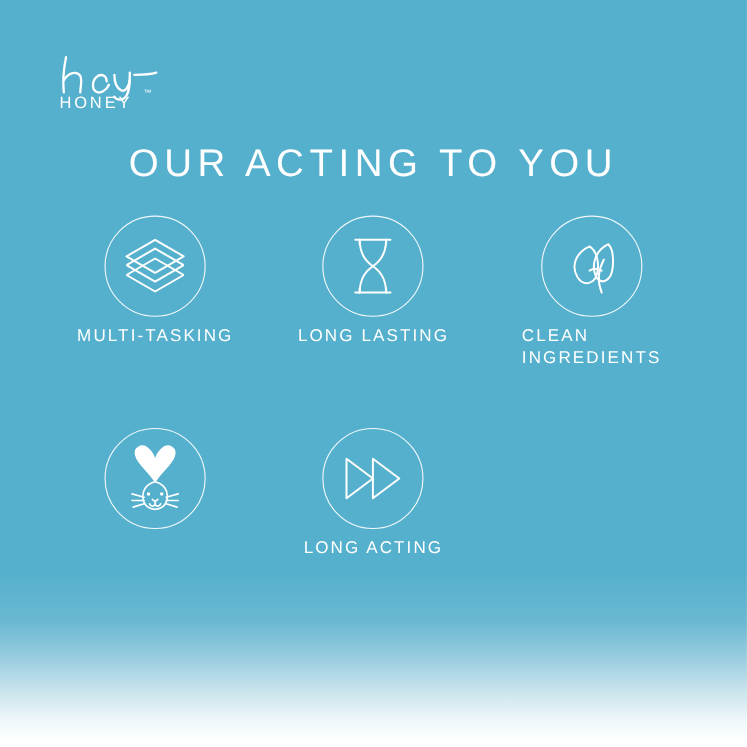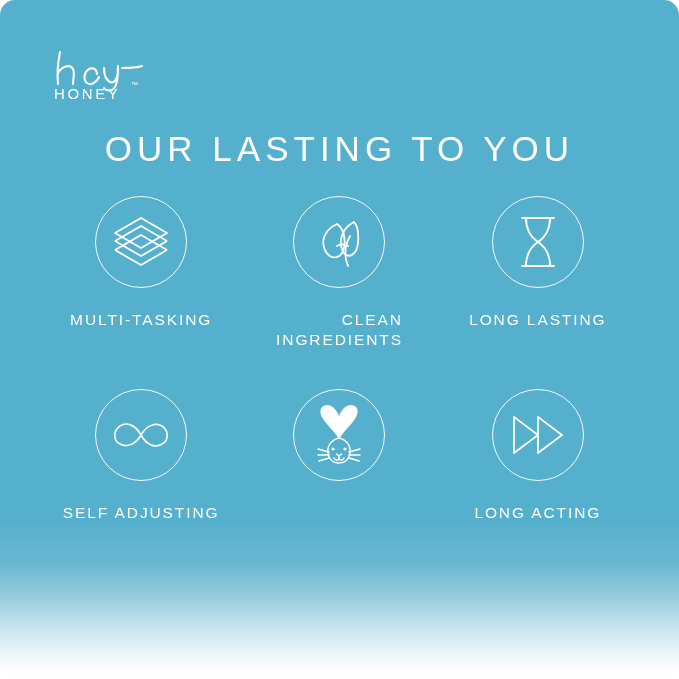--- a/index.html
+++ b/index.html
@@ -22,21 +22,20 @@
       linear-gradient(to bottom,
         #55b0cd 0px,
         #55b0cd 520px,
         #6ab8d2 565px,
         #9ccee0 600px,
         #cfe7ef 632px,
         #eef7fa 655px,
         #fdfeff 672px,
         #ffffff 679px);
     overflow: hidden;
-    border-radius: 15px;
   }
 
   
   #logo {
     position: absolute;
     left: 52px;
     top: 48px;
     width: 120px;
     height: 62px;
   }
@@ -104,27 +103,27 @@
     border-radius: 50%;
     display: flex;
     align-items: center;
     justify-content: center;
     box-sizing: border-box;
   }
   .icon-circle svg {
     display: block;
   }
   .promise-label {
-    margin-top: 22px;
+    margin-top: 8px;
     color: #ffffff;
     font-size: 15.5px;
     font-weight: 400;
     letter-spacing: 1.9px;
     line-height: 20px;
-    text-align: right;
+    text-align: left;
     white-space: pre-line;
   }
 </style>
 </head>
 <body>
 
 <div id="poster">
 
   <div id="logo">
     <svg id="logo-script" viewBox="0 0 96 44">
@@ -134,52 +133,37 @@
         <path d="M45 26 C45 21, 41 19, 37 21 C32 24, 31 32, 35 35 C39 38, 45 34, 47 29"></path>
         <path d="M52 20 C52 26, 54 32, 58 34 C62 36, 65 31, 66 25"></path>
         <path d="M66 18 C66 27, 66 34, 63 39 C60 44, 54 43, 52 40"></path>
         <path d="M70 20 C76 20, 84 20, 90 18"></path>
       </g>
     </svg>
     <div id="logo-word">HONEY</div>
     <div id="logo-tm">™</div>
   </div>
 
-  <div id="headline">OUR LASTING TO YOU</div>
+  <div id="headline">OUR ACTING TO YOU</div>
 
   <div id="promise-grid">
 
     <div class="promise-cell">
       <div class="icon-circle">
         <svg width="58" height="56" viewBox="0 0 58 56">
           <g fill="none" stroke="#ffffff" stroke-width="1.8" stroke-linejoin="round">
             <path d="M29 4 L55 19 L29 34 L3 19 Z"></path>
             <path d="M3 27 L29 42 L55 27"></path>
             <path d="M3 27 L29 12 L55 27"></path>
             <path d="M3 36 L29 51 L55 36"></path>
             <path d="M3 36 L29 21 L55 36"></path>
           </g>
         </svg>
       </div>
       <div class="promise-label">MULTI-TASKING</div>
-    </div>
-
-    <div class="promise-cell">
-      <div class="icon-circle">
-        <svg width="54" height="56" viewBox="0 0 54 56">
-          <g fill="none" stroke="#ffffff" stroke-width="1.8" stroke-linecap="round" stroke-linejoin="round">
-            <path d="M25 10 C12 16, 8 28, 14 38 C20 47, 30 44, 32 34 C34 23, 31 14, 25 10 Z"></path>
-            <path d="M42 8 C30 14, 26 27, 31 38 C37 46, 45 40, 46 29 C47 18, 45 11, 42 8 Z"></path>
-            <path d="M38 22 C33 31, 32 42, 36 52"></path>
-            <path d="M36 32 C32 30, 28 30, 25 32"></path>
-          </g>
-        </svg>
-      </div>
-      <div class="promise-label">CLEAN
-INGREDIENTS</div>
     </div>
 
     <div class="promise-cell">
       <div class="icon-circle">
         <svg width="44" height="56" viewBox="0 0 44 56">
           <g fill="none" stroke="#ffffff" stroke-width="1.8" stroke-linecap="round" stroke-linejoin="round">
             <line x1="6" y1="4" x2="38" y2="4"></line>
             <line x1="6" y1="52" x2="38" y2="52"></line>
             <path d="M10 4 C10 14, 13 22, 22 28 C31 34, 34 42, 34 52"></path>
             <path d="M34 4 C34 14, 31 22, 22 28 C13 34, 10 42, 10 52"></path>
@@ -188,28 +172,33 @@
             <line x1="10" y1="48" x2="10" y2="52"></line>
             <line x1="34" y1="48" x2="34" y2="52"></line>
           </g>
         </svg>
       </div>
       <div class="promise-label">LONG LASTING</div>
     </div>
 
     <div class="promise-cell">
       <div class="icon-circle">
-        <svg width="62" height="34" viewBox="0 0 62 34">
-          <g fill="none" stroke="#ffffff" stroke-width="1.6" stroke-linecap="round">
-            <path d="M31 17 C25 6, 16 4, 10 8 C3 13, 3 22, 10 26 C17 30, 26 26, 31 17 C36 8, 45 4, 52 8 C59 13, 59 22, 52 26 C46 30, 37 28, 31 17 Z"></path>
-          </g>
-        </svg>
-      </div>
-      <div class="promise-label">SELF ADJUSTING</div>
-    </div>
+        <svg width="54" height="56" viewBox="0 0 54 56">
+          <g fill="none" stroke="#ffffff" stroke-width="1.8" stroke-linecap="round" stroke-linejoin="round">
+            <path d="M25 10 C12 16, 8 28, 14 38 C20 47, 30 44, 32 34 C34 23, 31 14, 25 10 Z"></path>
+            <path d="M42 8 C30 14, 26 27, 31 38 C37 46, 45 40, 46 29 C47 18, 45 11, 42 8 Z"></path>
+            <path d="M38 22 C33 31, 32 42, 36 52"></path>
+            <path d="M36 32 C32 30, 28 30, 25 32"></path>
+          </g>
+        </svg>
+      </div>
+      <div class="promise-label">CLEAN
+INGREDIENTS</div>
+    </div>
+
 
     <div class="promise-cell">
       <div class="icon-circle">
         <svg width="58" height="62" viewBox="0 0 58 62">
           <path d="M29 33 C24 24, 14 18, 12 10 C10 3, 17 0, 22 4 C26 7, 28 12, 29 17 C30 12, 32 7, 36 4 C41 0, 48 3, 46 10 C44 18, 34 24, 29 33 Z" fill="#ffffff" stroke="#ffffff" stroke-width="2.4" stroke-linejoin="round"></path>
           <g fill="none" stroke="#ffffff" stroke-width="1.5" stroke-linecap="round" stroke-linejoin="round">
             <path d="M29 34 C21 36, 17 42, 18 49 C19 56, 24 59, 29 59 C34 59, 39 56, 40 49 C41 42, 37 36, 29 34 Z"></path>
             <circle cx="23" cy="45" r="1.6" fill="#ffffff" stroke="none"></circle>
             <circle cx="35" cy="45" r="1.6" fill="#ffffff" stroke="none"></circle>
             <path d="M26.5 50 L29 52 L31.5 50"></path>

